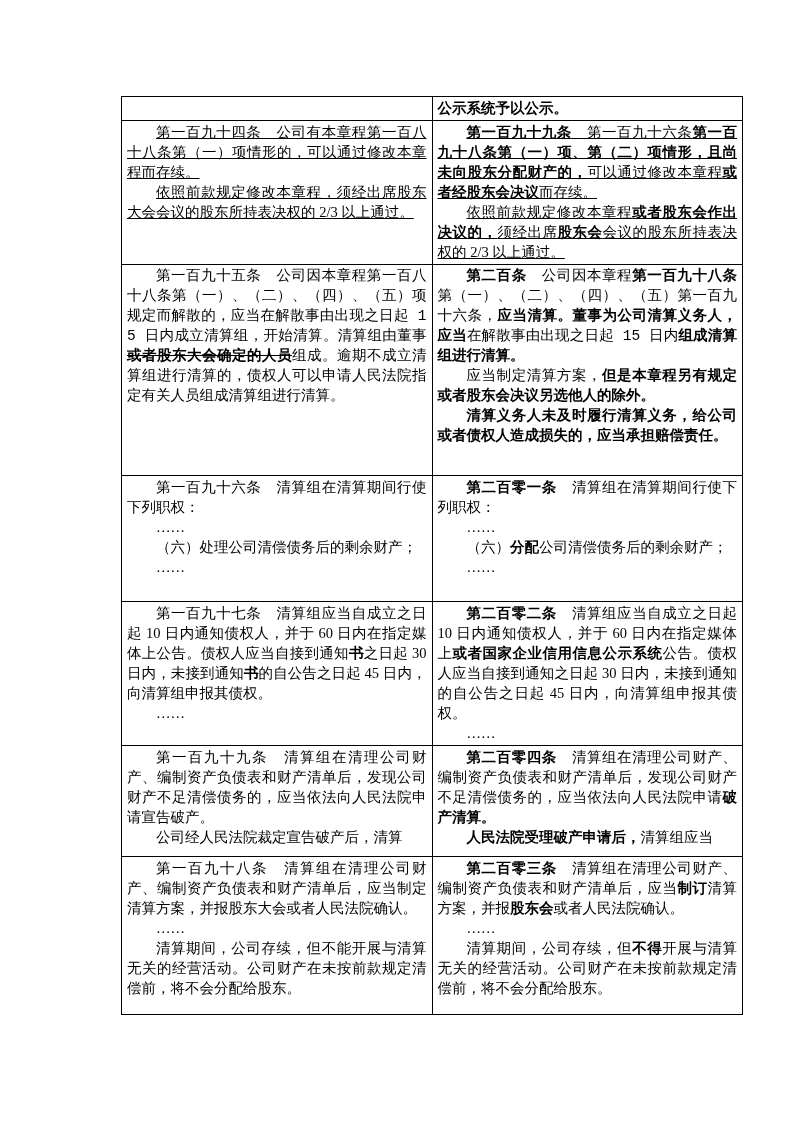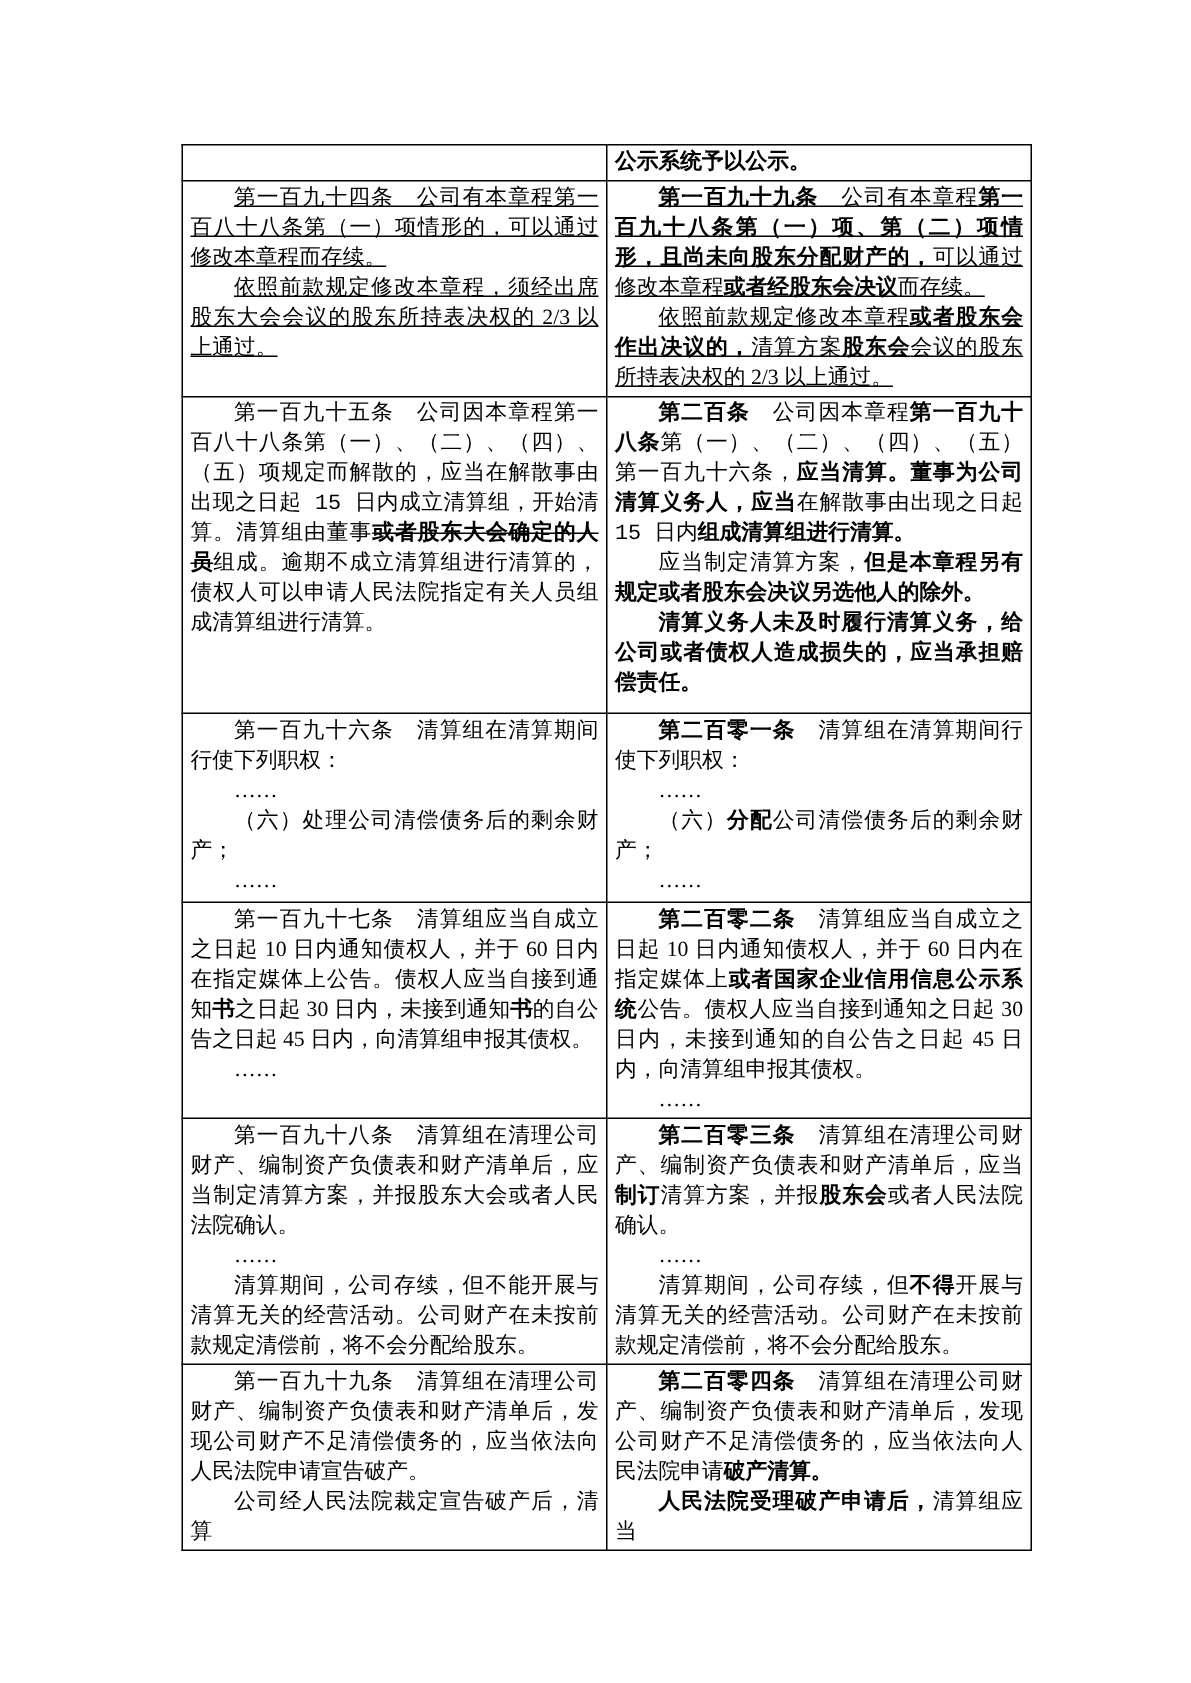--- a/index.html
+++ b/index.html
@@ -13,21 +13,21 @@
     height: 1122px;
     background: #ffffff;
     overflow: hidden;
     font-family: "Liberation Serif", "DejaVu Serif", serif;
     color: #000000;
   }
   table.law-table {
     position: absolute;
     left: 121px;
     top: 96px;
-    width: 567px;
+    width: 622px;
     border-collapse: collapse;
     table-layout: fixed;
   }
   table.law-table td {
     border: 1px solid #000000;
     vertical-align: top;
     padding: 1px 5px 2px 5px;
     font-size: 14.5px;
     line-height: 20px;
     width: 50%;
@@ -57,22 +57,22 @@
         <td>
             <p class="para noindent"><span class="b">公示系统予以公示。</span></p>
           </td>
       </tr>
       <tr style="height:144px;text-decoration:underline;">
         <td>
             <p class="para"><span>第一百九十四条　公司有本章程第一百八十八条第（一）项情形的，可以通过修改本章程而存续。</span></p>
             <p class="para"><span>依照前款规定修改本章程，须经出席股东大会会议的股东所持表决权的 2/3 以上通过。</span></p>
           </td>
         <td>
-            <p class="para"><span class="b">第一百九十九条</span><span>　公司有本章程</span><span class="b">第一百九十八条第（一）项、第（二）项情形，且尚未向股东分配财产的，</span><span>可以通过修改本章程</span><span class="b">或者经股东会决议</span><span>而存续。</span></p>
-            <p class="para"><span>依照前款规定修改本章程</span><span class="b">或者股东会作出决议的，</span><span>清算方案</span><span class="b">股东会</span><span>会议的股东所持表决权的 2/3 以上通过。</span></p>
+            <p class="para"><span class="b">第一百九十九条</span><span>　第一百九十六条</span><span class="b">第一百九十八条第（一）项、第（二）项情形，且尚未向股东分配财产的，</span><span>可以通过修改本章程</span><span class="b">或者经股东会决议</span><span>而存续。</span></p>
+            <p class="para"><span>依照前款规定修改本章程</span><span class="b">或者股东会作出决议的，</span><span>须经出席</span><span class="b">股东会</span><span>会议的股东所持表决权的 2/3 以上通过。</span></p>
           </td>
       </tr>
       <tr style="height:211px;font-family:Liberation Mono, monospace;">
         <td>
             <p class="para"><span>第一百九十五条　公司因本章程第一百八十八条第（一）、（二）、（四）、（五）项规定而解散的，应当在解散事由出现之日起 15 日内成立清算组，开始清算。清算组由董事</span><span class="b strike">或者股东大会确定的人员</span><span>组成。逾期不成立清算组进行清算的，债权人可以申请人民法院指定有关人员组成清算组进行清算。</span></p>
           </td>
         <td>
             <p class="para"><span class="b">第二百条</span><span>　公司因本章程</span><span class="b">第一百九十八条</span><span>第（一）、（二）、（四）、（五）第一百九十六条，</span><span class="b">应当清算。董事为公司清算义务人，应当</span><span>在解散事由出现之日起 15 日内</span><span class="b">组成清算组进行清算。</span></p>
             <p class="para"><span>应当制定清算方案，</span><span class="b">但是本章程另有规定或者股东会决议另选他人的除外。</span></p>
             <p class="para"><span class="b">清算义务人未及时履行清算义务，给公司或者债权人造成损失的，应当承担赔偿责任。</span></p>
@@ -95,37 +95,37 @@
       <tr style="height:144px;">
         <td>
             <p class="para"><span>第一百九十七条　清算组应当自成立之日起 10 日内通知债权人，并于 60 日内在指定媒体上公告。债权人应当自接到通知</span><span class="b strike">书</span><span>之日起 30 日内，未接到通知</span><span class="b strike">书</span><span>的自公告之日起 45 日内，向清算组申报其债权。</span></p>
             <p class="para"><span>……</span></p>
           </td>
         <td>
             <p class="para"><span class="b">第二百零二条</span><span>　清算组应当自成立之日起 10 日内通知债权人，并于 60 日内在指定媒体上</span><span class="b">或者国家企业信用信息公示系统</span><span>公告。债权人应当自接到通知之日起 30 日内，未接到通知的自公告之日起 45 日内，向清算组申报其债权。</span></p>
             <p class="para"><span>……</span></p>
           </td>
       </tr>
+      <tr style="height:111px;">
+        <td>
+            <p class="para"><span>第一百九十九条　清算组在清理公司财产、编制资产负债表和财产清单后，发现公司财产不足清偿债务的，应当依法向人民法院申请宣告破产。</span></p>
+            <p class="para"><span>公司经人民法院裁定宣告破产后，清算</span></p>
+          </td>
+        <td>
+            <p class="para"><span class="b">第二百零四条</span><span>　清算组在清理公司财产、编制资产负债表和财产清单后，发现公司财产不足清偿债务的，应当依法向人民法院申请</span><span class="b">破产清算。</span></p>
+            <p class="para"><span class="b">人民法院受理破产申请后，</span><span>清算组应当</span></p>
+          </td>
+      </tr>
       <tr style="height:158px;">
         <td>
             <p class="para"><span>第一百九十八条　清算组在清理公司财产、编制资产负债表和财产清单后，应当制定清算方案，并报股东大会或者人民法院确认。</span></p>
             <p class="para"><span>……</span></p>
             <p class="para"><span>清算期间，公司存续，但不能开展与清算无关的经营活动。公司财产在未按前款规定清偿前，将不会分配给股东。</span></p>
           </td>
         <td>
             <p class="para"><span class="b">第二百零三条</span><span>　清算组在清理公司财产、编制资产负债表和财产清单后，应当</span><span class="b">制订</span><span>清算方案，并报</span><span class="b">股东会</span><span>或者人民法院确认。</span></p>
             <p class="para"><span>……</span></p>
             <p class="para"><span>清算期间，公司存续，但</span><span class="b">不得</span><span>开展与清算无关的经营活动。公司财产在未按前款规定清偿前，将不会分配给股东。</span></p>
           </td>
       </tr>
-      <tr style="height:111px;">
-        <td>
-            <p class="para"><span>第一百九十九条　清算组在清理公司财产、编制资产负债表和财产清单后，发现公司财产不足清偿债务的，应当依法向人民法院申请宣告破产。</span></p>
-            <p class="para"><span>公司经人民法院裁定宣告破产后，清算</span></p>
-          </td>
-        <td>
-            <p class="para"><span class="b">第二百零四条</span><span>　清算组在清理公司财产、编制资产负债表和财产清单后，发现公司财产不足清偿债务的，应当依法向人民法院申请</span><span class="b">破产清算。</span></p>
-            <p class="para"><span class="b">人民法院受理破产申请后，</span><span>清算组应当</span></p>
-          </td>
-      </tr>
     </tbody>
   </table>
 </div>
 
 </body></html>

